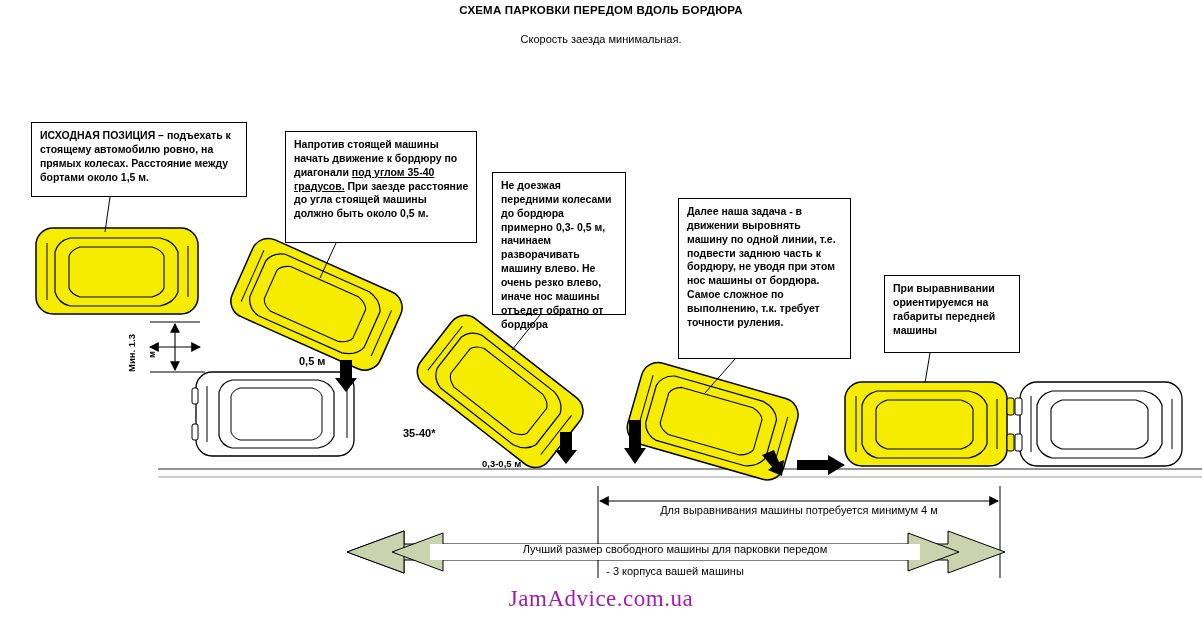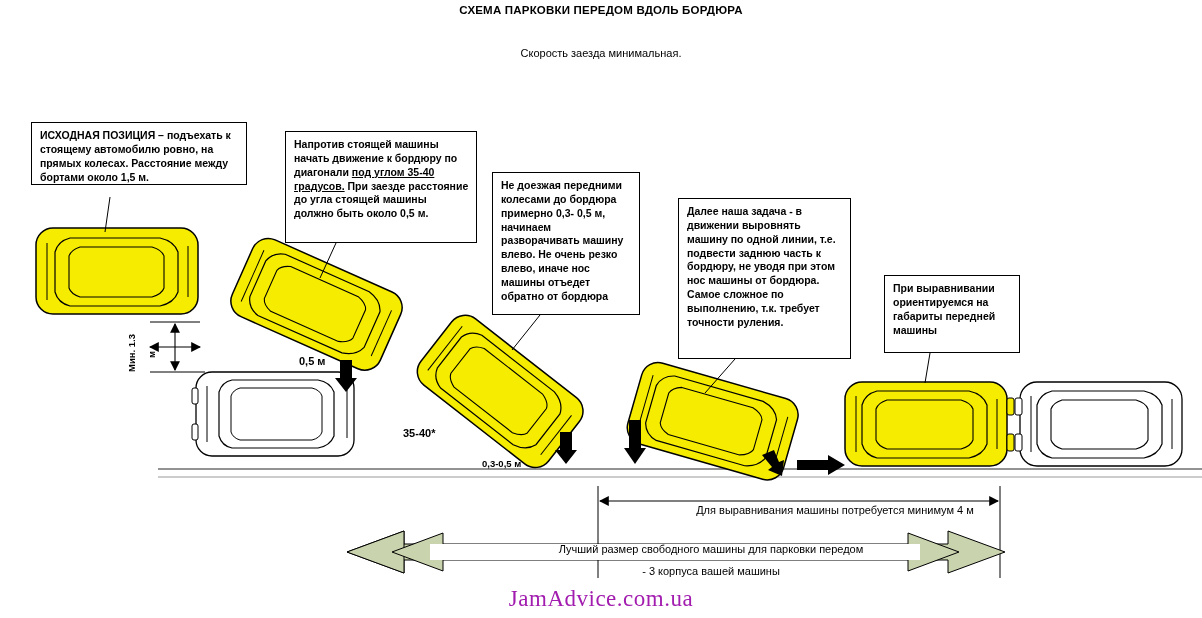--- a/index.html
+++ b/index.html
@@ -28,21 +28,20 @@
     font-weight: bold;
     letter-spacing: .2px;
   }
   .subtitle {
     position: absolute;
     left: 0;
     top: 33px;
     width: 1202px;
     text-align: center;
     font-size: 11px;
-    margin-top: 14px;
   }
   .callout {
     position: absolute;
     border: 1px solid #000;
     background: #fff;
     font-size: 10.5px;
     line-height: 1.32;
     font-weight: bold;
     padding: 6px 7px 7px 8px;
     box-sizing: border-box;
@@ -63,21 +62,20 @@
     transform: rotate(-90deg);
     transform-origin: left top;
     white-space: nowrap;
     z-index: 35;
   }
   .bottomtext {
     position: absolute;
     text-align: center;
     font-size: 11px;
     z-index: 35;
-    padding-left: 36px;
   }
   .watermark {
     position: absolute;
     left: 0;
     top: 586px;
     width: 1202px;
     text-align: center;
     font-size: 23px;
     color: #a21caf;
     font-family: "Liberation Serif", serif;
@@ -194,29 +192,29 @@
 
     <g>
       <path d="M347,552 L404,531 L404,544 L948,544 L948,531 L1005,552 L948,573 L948,560 L404,560 L404,573 Z" fill="#c9d3ae" stroke="#000" stroke-width="1"></path>
       <path d="M404,531 L404,573 L347,552 Z" fill="#c9d3ae" stroke="#000" stroke-width="1"></path>
       <path d="M443,533 L443,571 L392,552 Z" fill="#c9d3ae" stroke="#000" stroke-width="1"></path>
       <path d="M908,533 L908,571 L959,552 Z" fill="#c9d3ae" stroke="#000" stroke-width="1"></path>
       <rect x="430" y="544" width="490" height="16" fill="#ffffff" stroke="none"></rect>
     </g>
   </svg>
 
-  <div class="callout" style="left:31px; top:122px; width:216px; height:63px;">
+  <div class="callout" style="left:31px; top:122px; width:216px; height:75px;">
     <span>ИСХОДНАЯ ПОЗИЦИЯ</span><span> – подъехать к стоящему автомобилю ровно, на прямых колесах. Расстояние между бортами около 1,5 м.</span>
   </div>
 
   <div class="callout" style="left:285px; top:131px; width:192px; height:112px;">
     <span>Напротив стоящей машины начать движение к бордюру по диагонали </span><span class="u">под углом 35-40 градусов.</span><span> При заезде расстояние до угла стоящей машины должно быть  около 0,5 м.</span>
   </div>
 
-  <div class="callout" style="left:492px; top:172px; width:148px; height:143px;">
+  <div class="callout" style="left:492px; top:172px; width:134px; height:143px;">
     <span>Не доезжая передними колесами до бордюра примерно 0,3- 0,5 м, начинаем разворачивать машину влево. Не очень резко влево, иначе нос машины отъедет обратно от бордюра</span>
   </div>
 
   <div class="callout" style="left:678px; top:198px; width:173px; height:161px;">
     <span>Далее наша задача  - в движении выровнять машину по одной линии, т.е. подвести заднюю часть к бордюру, не уводя при этом нос машины от бордюра. Самое сложное по выполнению, т.к.  требует точности руления.</span>
   </div>
 
   <div class="callout" style="left:884px; top:275px; width:136px; height:78px;">
     <span>При выравнивании ориентируемся на габариты передней машины</span>
   </div>

